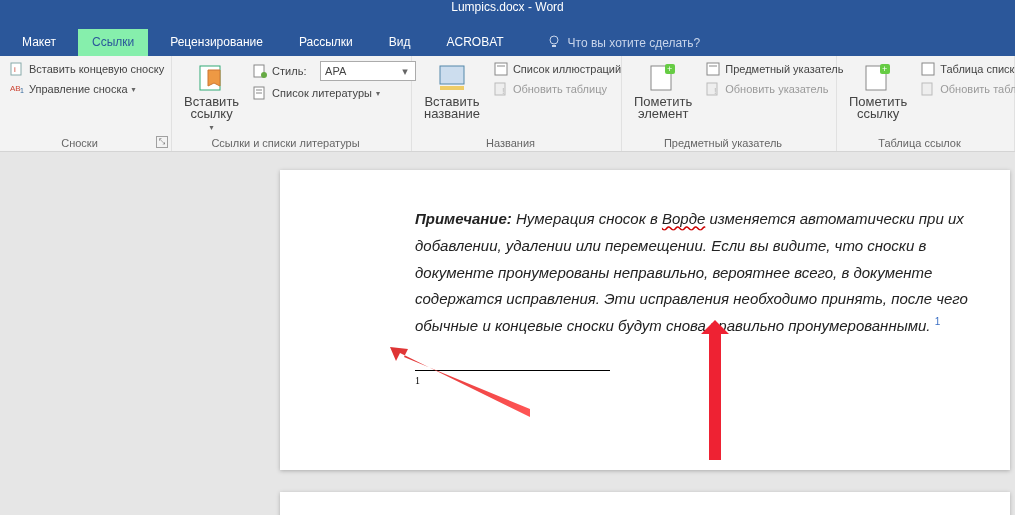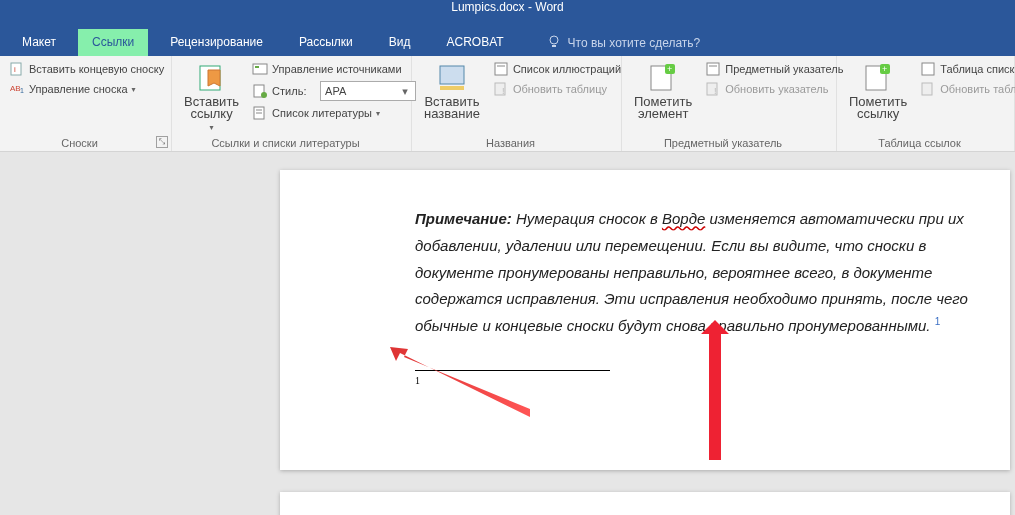--- a/index.html
+++ b/index.html
@@ -91,27 +91,20 @@
             <rect x="4" y="4" width="20" height="24" fill="#fff" stroke="#3a7"></rect>
             <path d="M12 24l6-3 6 3V8h-12z" fill="#e94" stroke="#c73"></path>
           </svg>
         <span style="white-space:pre">Вставить
 ссылку</span>
         <span style="font-size:8px;color:#666">▾</span>
       </div>
       <div class="stack">
         <div class="btn-row">
           <svg class="icn" viewBox="0 0 16 16">
-              <rect x="1" y="3" width="14" height="10" fill="#fff" stroke="#888"></rect>
-              <rect x="3" y="5" width="4" height="2" fill="#6a4"></rect>
-            </svg>
-          <span>Управление источниками</span>
-        </div>
-        <div class="btn-row">
-          <svg class="icn" viewBox="0 0 16 16">
               <rect x="2" y="2" width="10" height="12" fill="#fff" stroke="#888"></rect>
               <circle cx="12" cy="12" r="3" fill="#6a4"></circle>
             </svg>
           <span class="sty-lbl">Стиль:</span>
           <div class="combo" style="width:96px">
             <span style="flex:1">APA</span>
             <span class="combo-dd">▾</span>
           </div>
         </div>
         <div class="btn-row">

